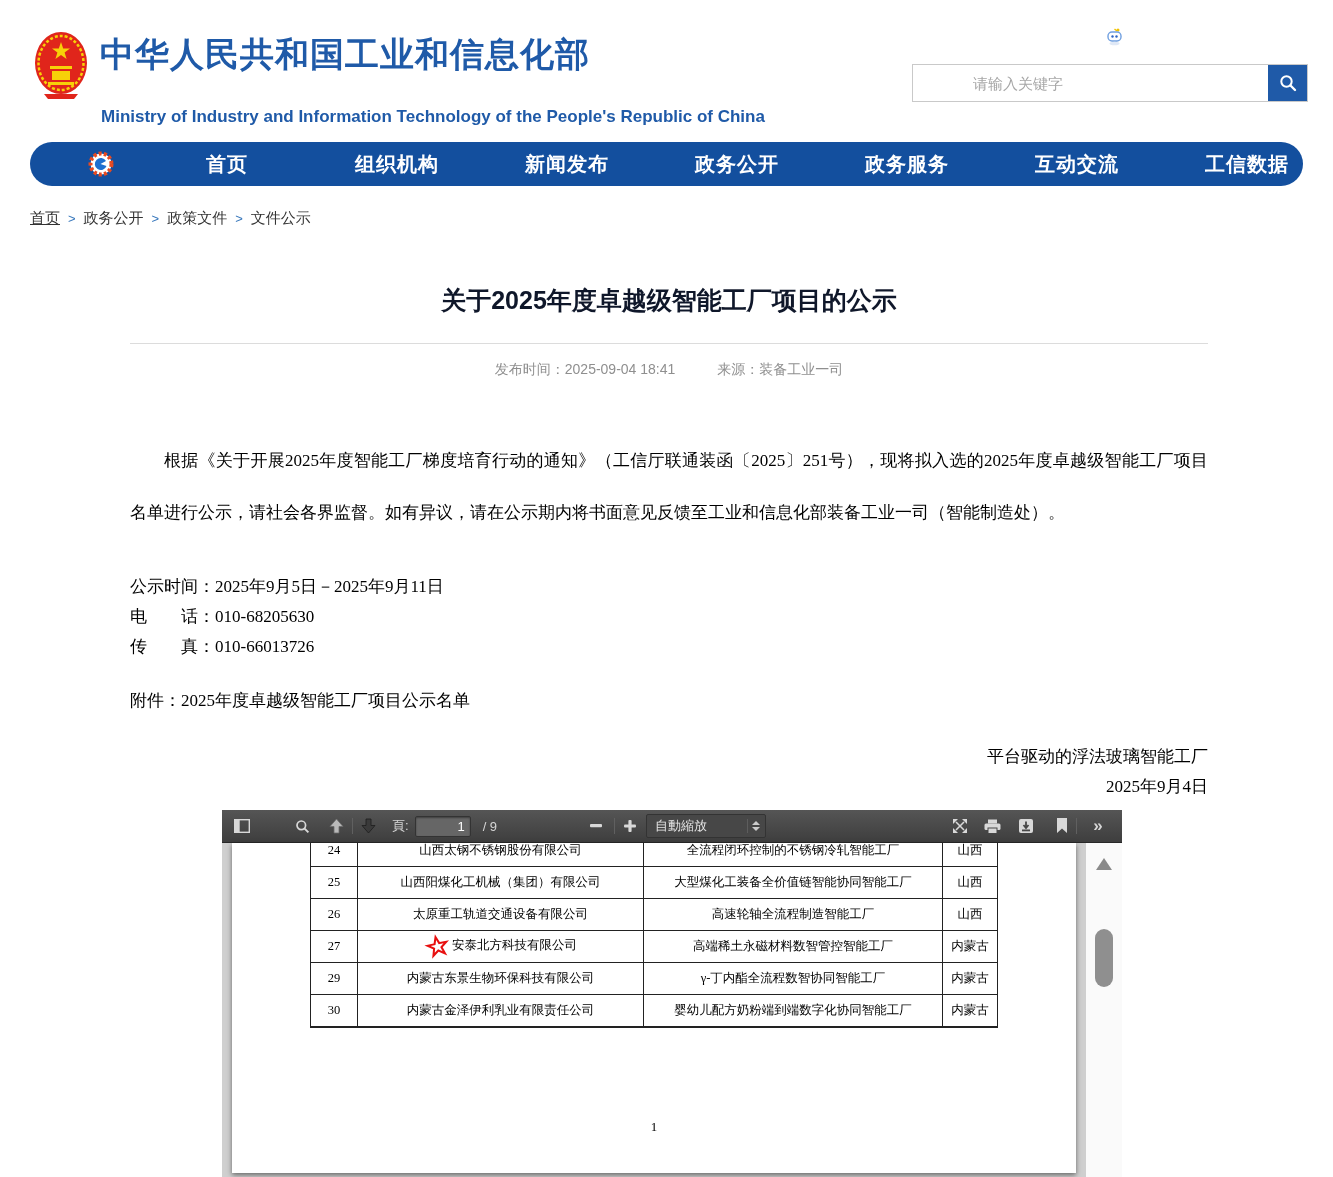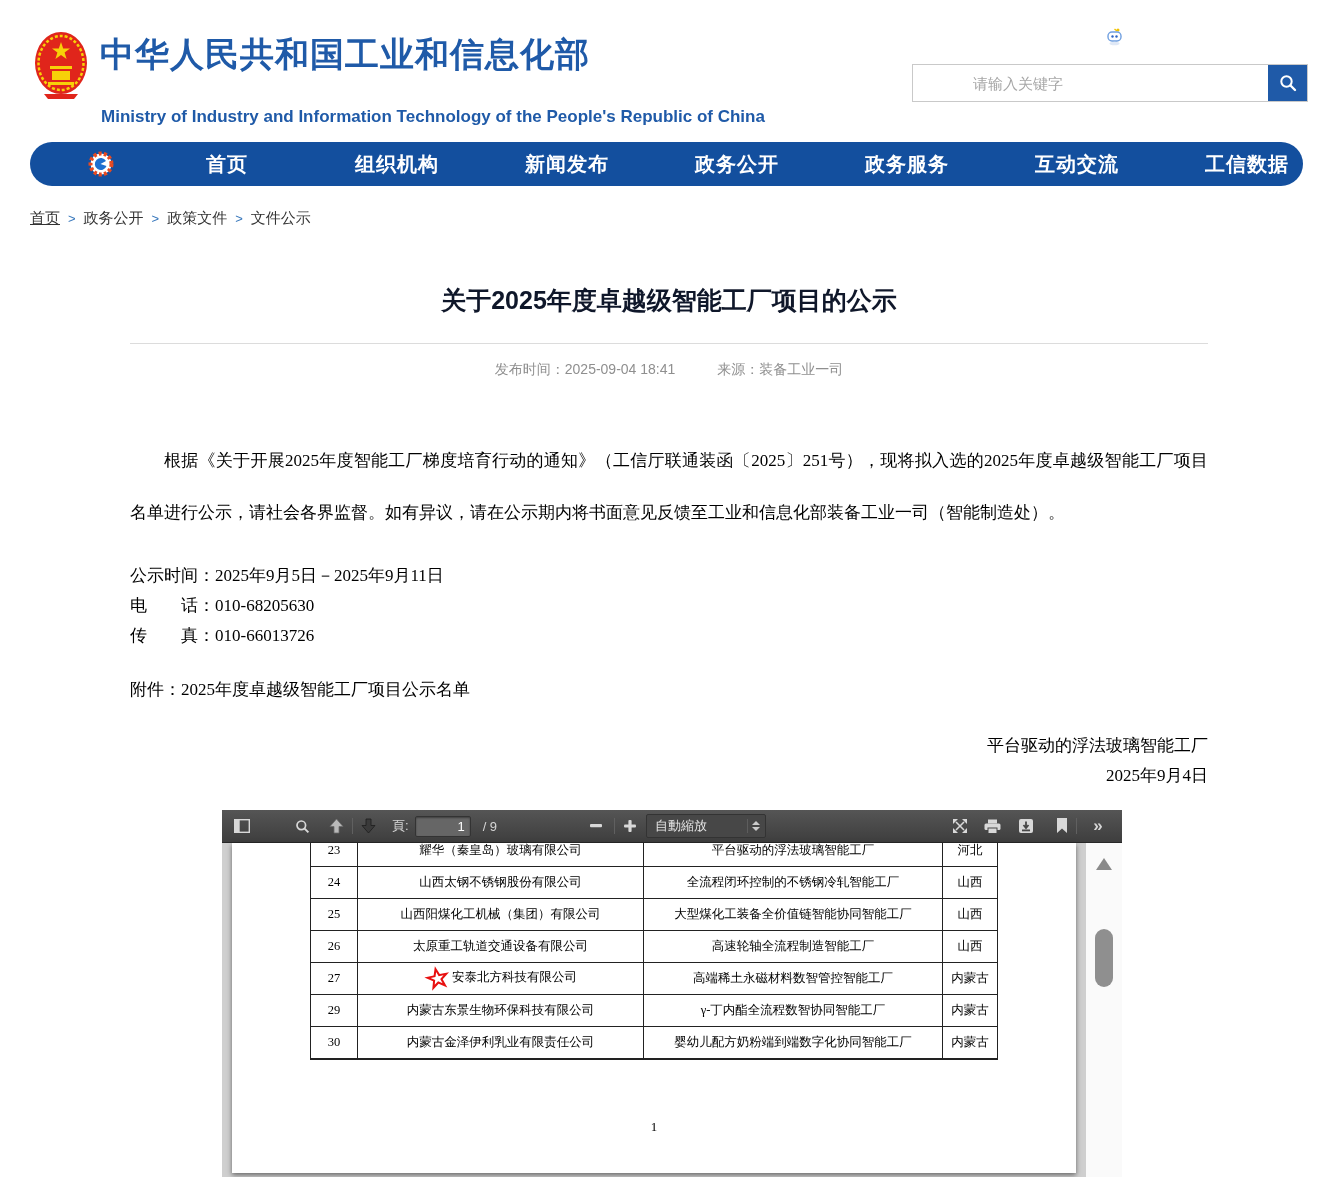--- a/index.html
+++ b/index.html
@@ -32,21 +32,21 @@
   .crumb-sep{color:#3777bc;font-size:13px;}
 
   
   .article{position:absolute;left:130px;top:284px;width:1078px;}
   .art-title{margin:0;text-align:center;font-size:25px;font-weight:bold;color:#0f172a;}
   .art-hr{border:none;border-top:1px solid #dcdcdc;margin:26px 0 0 0;}
   .art-meta{margin-top:17px;text-align:center;font-size:14px;color:#8f8f8f;}
   .art-meta .src{margin-left:38px;}
   .art-body{margin-top:56px;font-size:17px;color:#000;line-height:52px;}
   .art-body p{margin:0;text-indent:2em;text-align:justify;}
-  .contact{margin-top:22px;font-size:17px;line-height:30px;}
+  .contact{margin-top:33px;font-size:17px;line-height:30px;}
   .attach{margin-top:27px;font-size:17px;}
   .attach .attach-name{cursor:pointer;}
   .signer{margin-top:30px;text-align:right;font-size:17px;line-height:30px;}
 
   
   .pdf{position:absolute;left:222px;top:810px;width:900px;height:367px;overflow:hidden;background:#cfcfcf;}
   .pdf-toolbar{position:relative;height:32px;background:linear-gradient(#555,#3e3e3e);border-bottom:1px solid #282828;}
   .tb{position:absolute;top:0;height:32px;display:flex;align-items:center;color:#dcdcdc;}
   .tb-btn{cursor:pointer;display:flex;align-items:center;justify-content:center;width:24px;height:26px;}
   .tb-sep{width:1px;height:16px;background:#606060;margin-top:8px;position:absolute;}
@@ -293,26 +293,20 @@
     <div class="pdf-page">
       <table class="pdf-table serif">
         <colgroup>
           <col class="col-no">
             <col class="col-company">
             <col class="col-project">
             <col class="col-province">
         </colgroup>
         <tbody>
             <tr>
-              <td>23</td>
-              <td>耀华（秦皇岛）玻璃有限公司</td>
-              <td>平台驱动的浮法玻璃智能工厂</td>
-              <td>河北</td>
-            </tr>
-            <tr>
               <td>24</td>
               <td>山西太钢不锈钢股份有限公司</td>
               <td>全流程闭环控制的不锈钢冷轧智能工厂</td>
               <td>山西</td>
             </tr>
             <tr>
               <td>25</td>
               <td>山西阳煤化工机械（集团）有限公司</td>
               <td>大型煤化工装备全价值链智能协同智能工厂</td>
               <td>山西</td>

